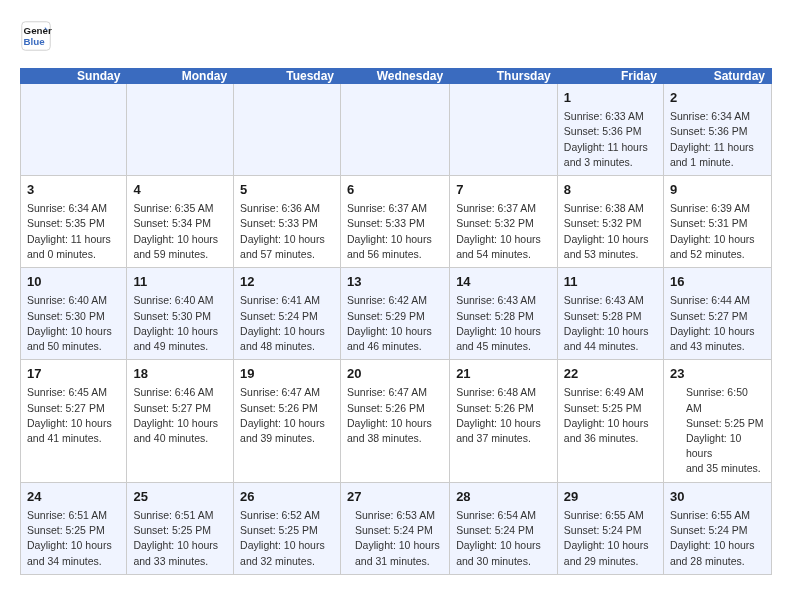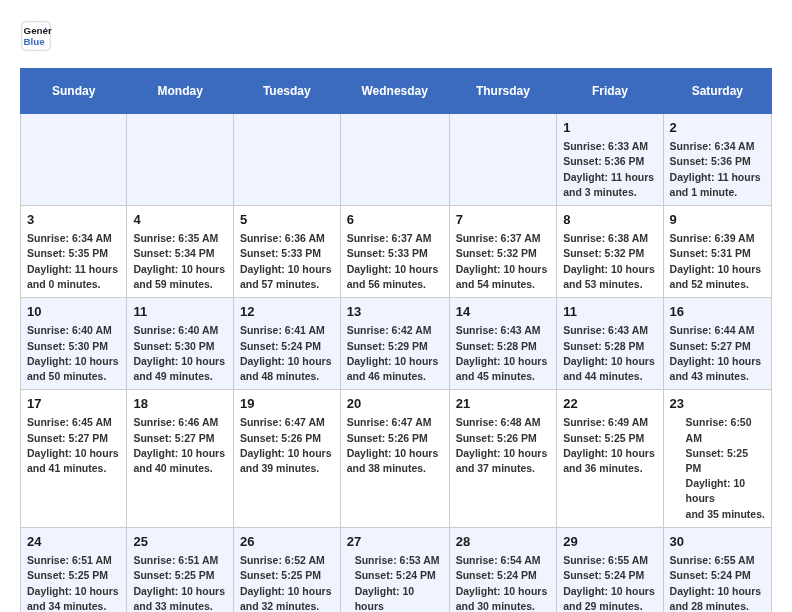--- a/index.html
+++ b/index.html
@@ -47,22 +47,22 @@
       color: #333;
     }
     table {
       width: 100%;
       border-collapse: collapse;
       font-size: 11px;
     }
     thead tr th {
       background-color: #3a6bbf;
       color: #fff;
-      text-align: center;
-      padding: 15px 6px;
+      text-align: right;
+      padding: 0 6px;
       font-size: 12px;
       font-weight: bold;
       border: 1px solid #3a6bbf;
     }
     tbody tr td {
       vertical-align: top;
       padding: 5px 6px;
       border: 1px solid #ccc;
       min-height: 80px;
       height: 85px;
@@ -80,21 +80,20 @@
       font-size: 13px;
       font-weight: bold;
       color: #1a1a1a;
       display: block;
       margin-bottom: 2px;
     }
     .day-info {
       font-size: 10.5px;
       color: #333;
       line-height: 1.45;
-      font-weight: bold;
     }
     td.empty {
       background-color: #f8f8f8;
     }
   </style>
 </head>
 <body>
 
 <div class="header-section">
   <div class="logo">

